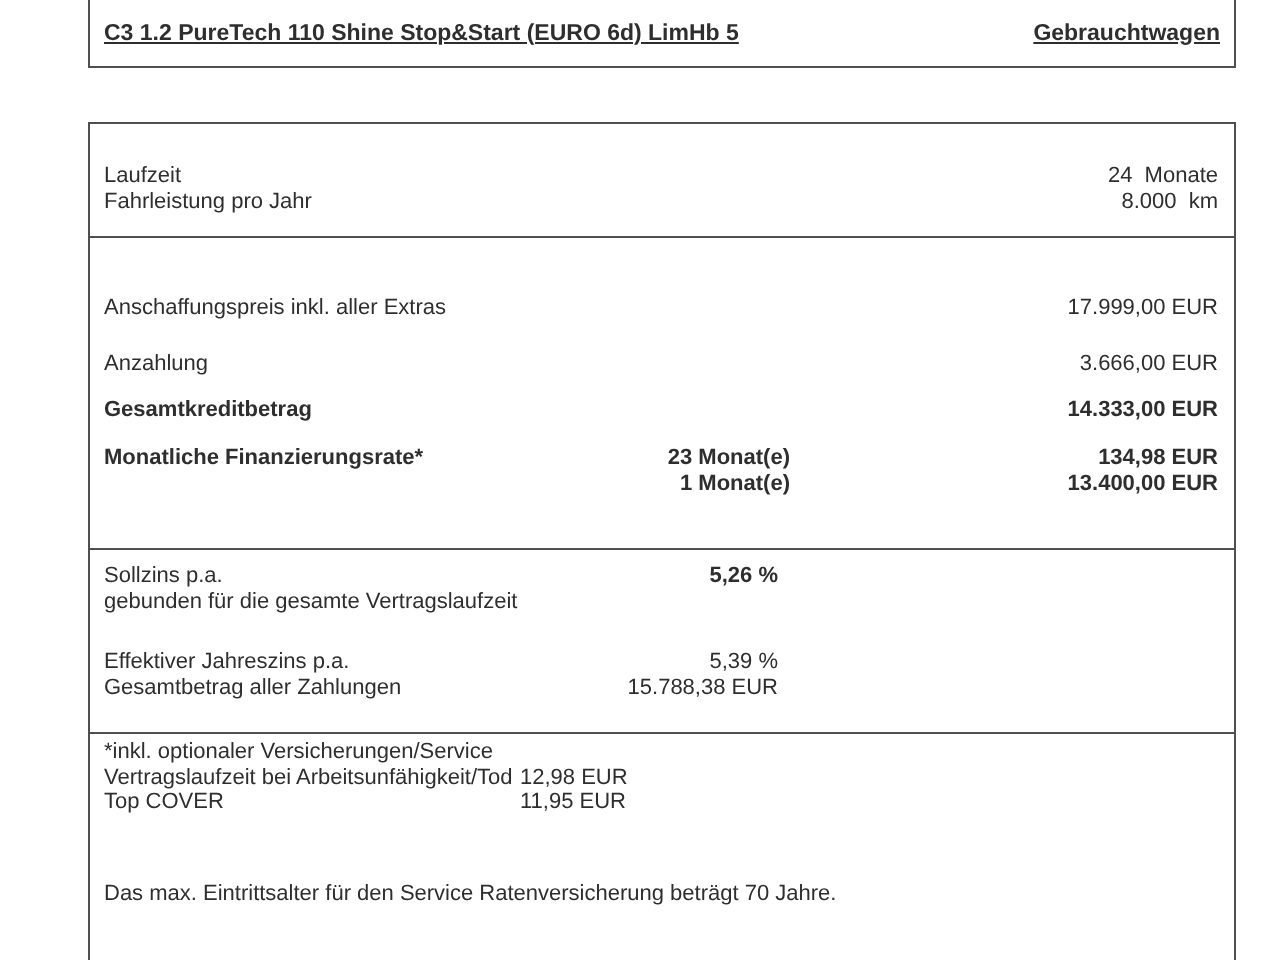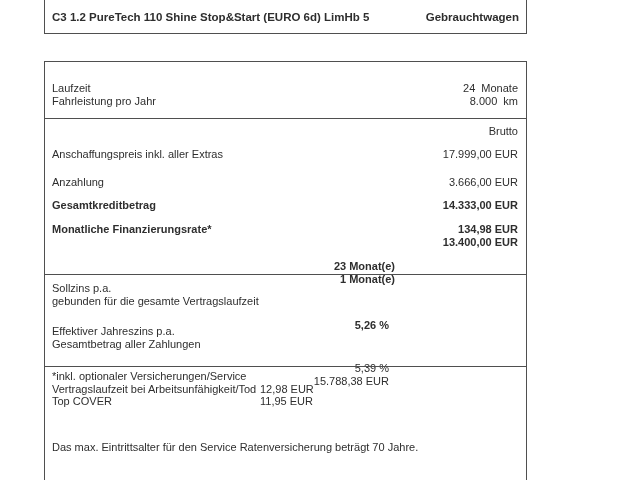--- a/index.html
+++ b/index.html
@@ -8,24 +8,25 @@
     background: #ffffff;
     overflow: hidden;
     position: relative;
     font-family: "Liberation Sans", sans-serif;
     color: #2e2e2e;
     -webkit-font-smoothing: antialiased;
   }
   .box {
     position: absolute;
     left: 44px;
-    width: 483px;
+    width: 574px;
     border: 1.5px solid #4f4f4f;
     box-sizing: border-box;
     background: #ffffff;
+    text-decoration: underline;
   }
   .header-box {
     top: -1px; height: 35px;
     display: flex; align-items: center; justify-content: space-between;
     padding: 0 7px;
     font-size: 11.5px; font-weight: bold;
   }
   .main-box {
     top: 61px; height: 432px; 
   }
@@ -38,21 +39,20 @@
     height: 13px; font-size: 11px; line-height: 13px;
     white-space: nowrap;
   }
   .row .val {
     position: absolute; right: 1px; top: 0;
     word-spacing: 3px;
   }
   .row .mid {
     position: absolute; left: 0; top: 0; width: 343px;
     text-align: right;
-    margin-top: 37px;
   }
   .row .mid.narrow { width: 337px; }
   .row .insval { position: absolute; left: 208px; top: 0; }
   .bold { font-weight: bold; }
   .small { font-size: 11px; line-height: 12px; height: 12px; }
 </style>
 </head>
 <body style="background: rgb(255, 255, 255); color: rgb(46, 46, 46);">
 
 <div class="box header-box" style="border-color: rgb(79, 79, 79);">
@@ -66,23 +66,20 @@
     <span>Laufzeit</span>
     <span class="val">24 Monate</span>
   </div>
   <div class="row" style="top:33px">
     <span>Fahrleistung pro Jahr</span>
     <span class="val">8.000 km</span>
   </div>
 
   <div class="sep" style="top: 56px; border-top-color: rgb(79, 79, 79);"></div>
 
-  <div class="row" style="top:63px">
-    <span class="val" style="word-spacing:0">Brutto</span>
-  </div>
 
   <div class="row" style="top:86px">
     <span>Anschaffungspreis inkl. aller Extras</span>
     <span class="val" style="word-spacing:0">17.999,00 EUR</span>
   </div>
 
   <div class="row" style="top:114px">
     <span>Anzahlung</span>
     <span class="val" style="word-spacing:0">3.666,00 EUR</span>
   </div>

